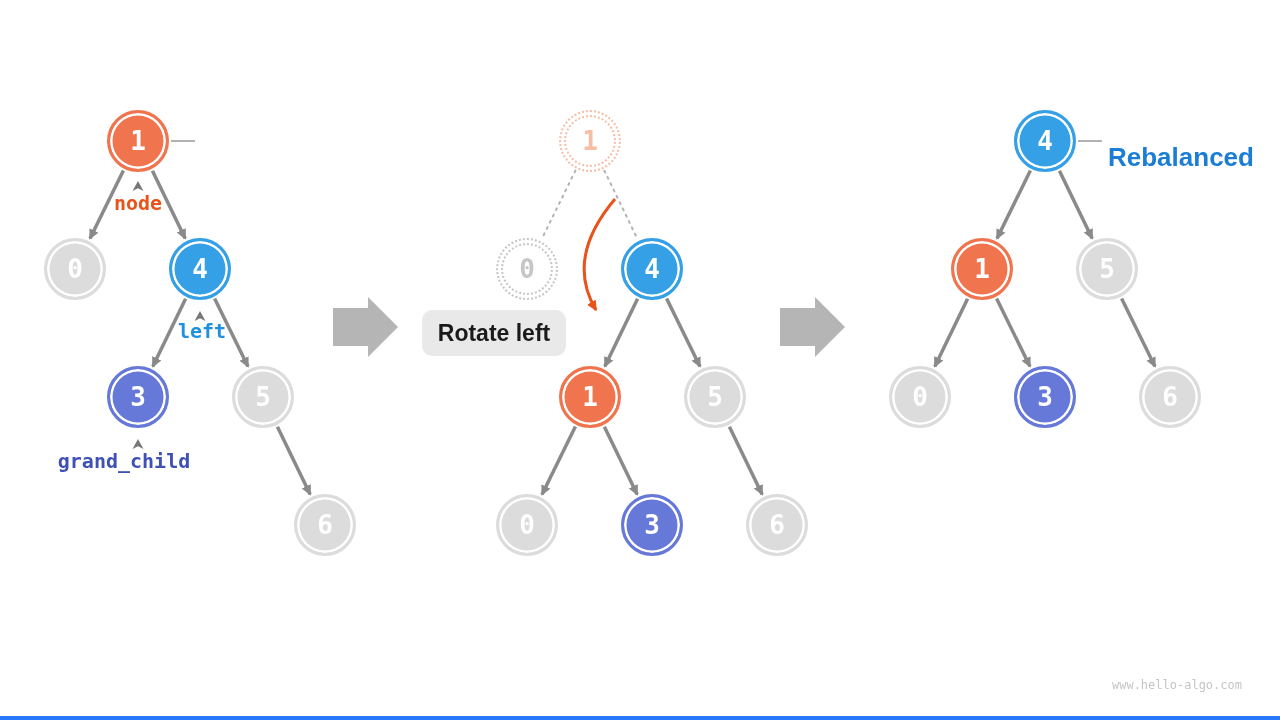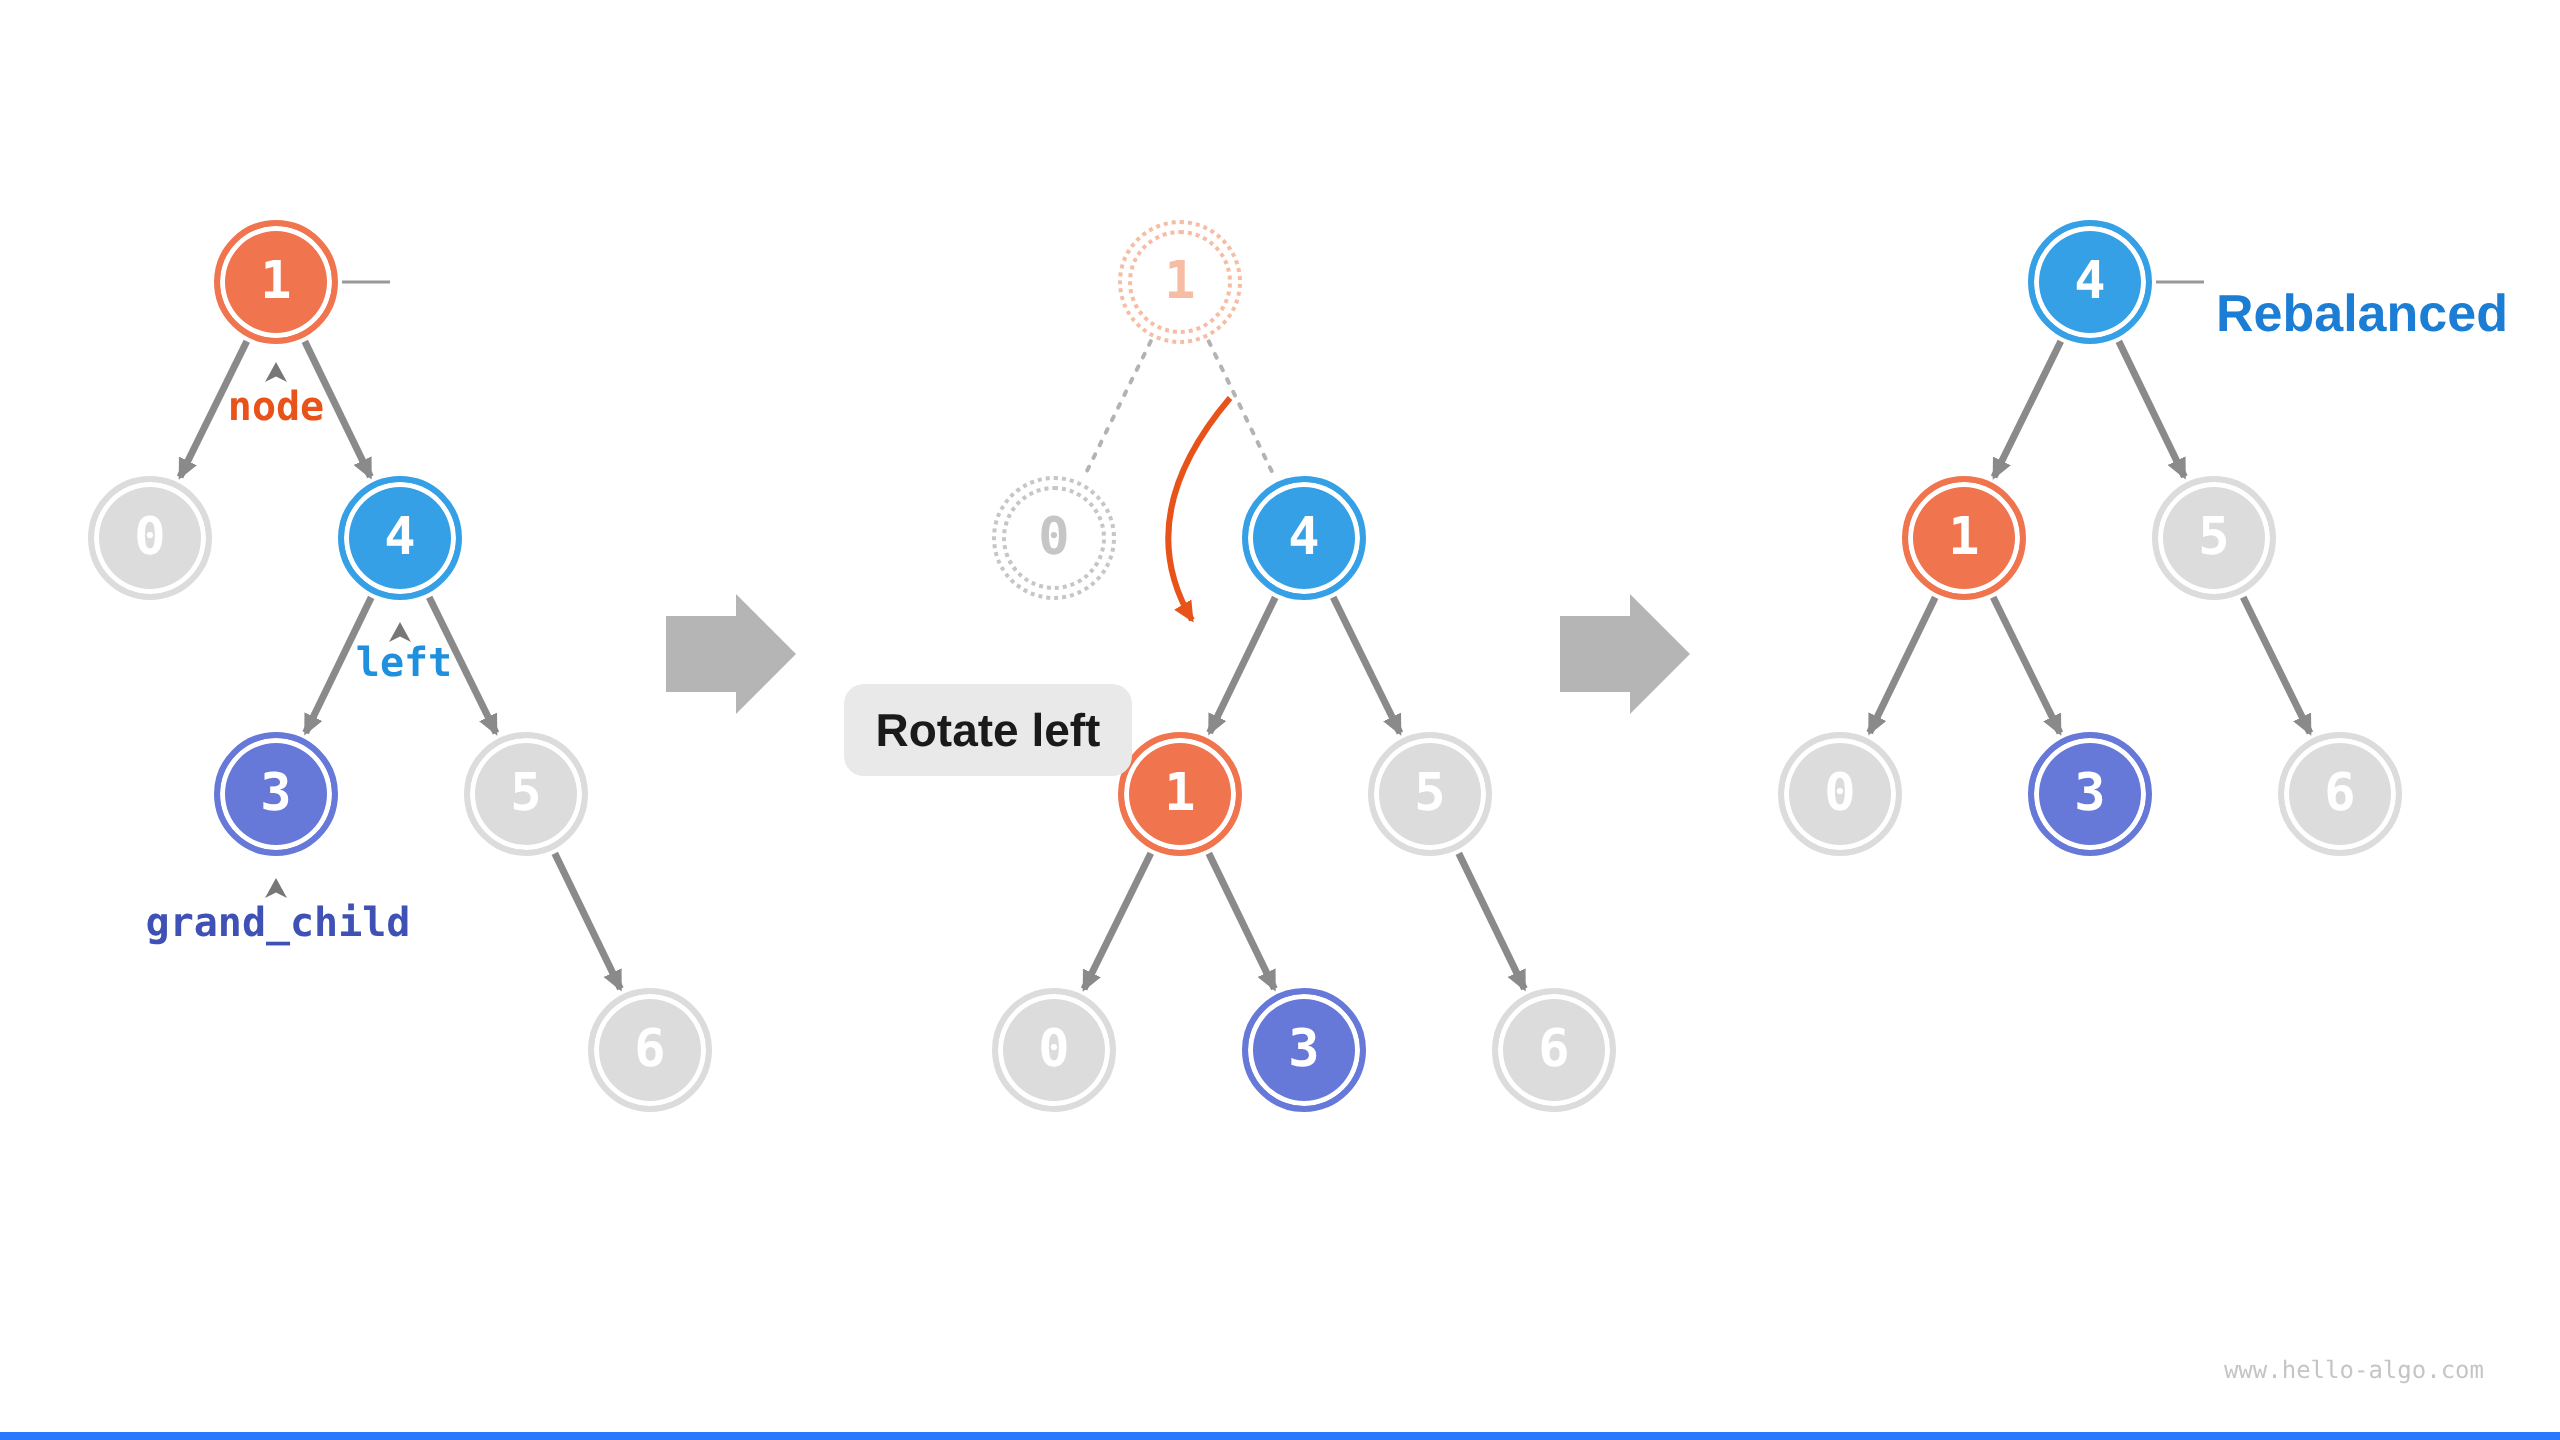--- a/index.html
+++ b/index.html
@@ -37,21 +37,21 @@
   .lbl-rebalanced{color:var(--title-blue,#1B7DD3);margin-top:16px;}
 
   .code-label{position:absolute;transform:translate(-50%,-50%);
               font-family:"DejaVu Sans Mono",monospace;font-weight:bold;font-size:20px;white-space:nowrap;}
   .lbl-node{color:var(--label-orange,#E8531A);text-align:right;}
   .lbl-child{color:var(--label-blue,#1E90DD);}
   .lbl-grand{color:var(--label-indigo,#3F51B5);}
 
   .rotate-box{position:absolute;left:422px;top:310px;width:144px;height:46px;border-radius:10px;
               background:var(--box-bg,#E9E9E9);display:flex;align-items:center;justify-content:center;
-              font-weight:bold;font-size:23px;color:var(--box-text,#1A1A1A);margin-top:32px;}
+              font-weight:bold;font-size:23px;color:var(--box-text,#1A1A1A);}
 
   .watermark{position:absolute;right:38px;top:678px;font-family:"DejaVu Sans Mono",monospace;
              font-size:12px;color:var(--watermark,#C5C5C5);}
 
   .bottom-edge{position:absolute;left:0;bottom:0;width:100%;height:4px;background:var(--bottom-bar,#2979FF);}
 </style>
 </head>
 <body>
 
 <div id="stage">
@@ -114,21 +114,21 @@
     </div>
   <div class="node node-gray" style="left:232px;top:366px">
     <span>5</span>
     </div>
   <div class="node node-gray" style="left:294px;top:494px">
     <span>6</span>
     </div>
 
   <div class="code-label lbl-node" style="left:138px;top:203px">node</div>
   <div class="code-label lbl-child" style="left:202px;top:331px">left</div>
-  <div class="code-label lbl-grand" style="left:139px;top:461px">grand_child</div>
+  <div class="code-label lbl-grand" style="left:124px;top:461px">grand_child</div>
 
   <div class="node ghost ghost-orange" style="left:559px;top:110px">
     <span>1</span>
     </div>
   <div class="node ghost ghost-gray" style="left:496px;top:238px">
     <span>0</span>
     </div>
   <div class="node node-blue" style="left:621px;top:238px">
     <span>4</span>
     </div>

